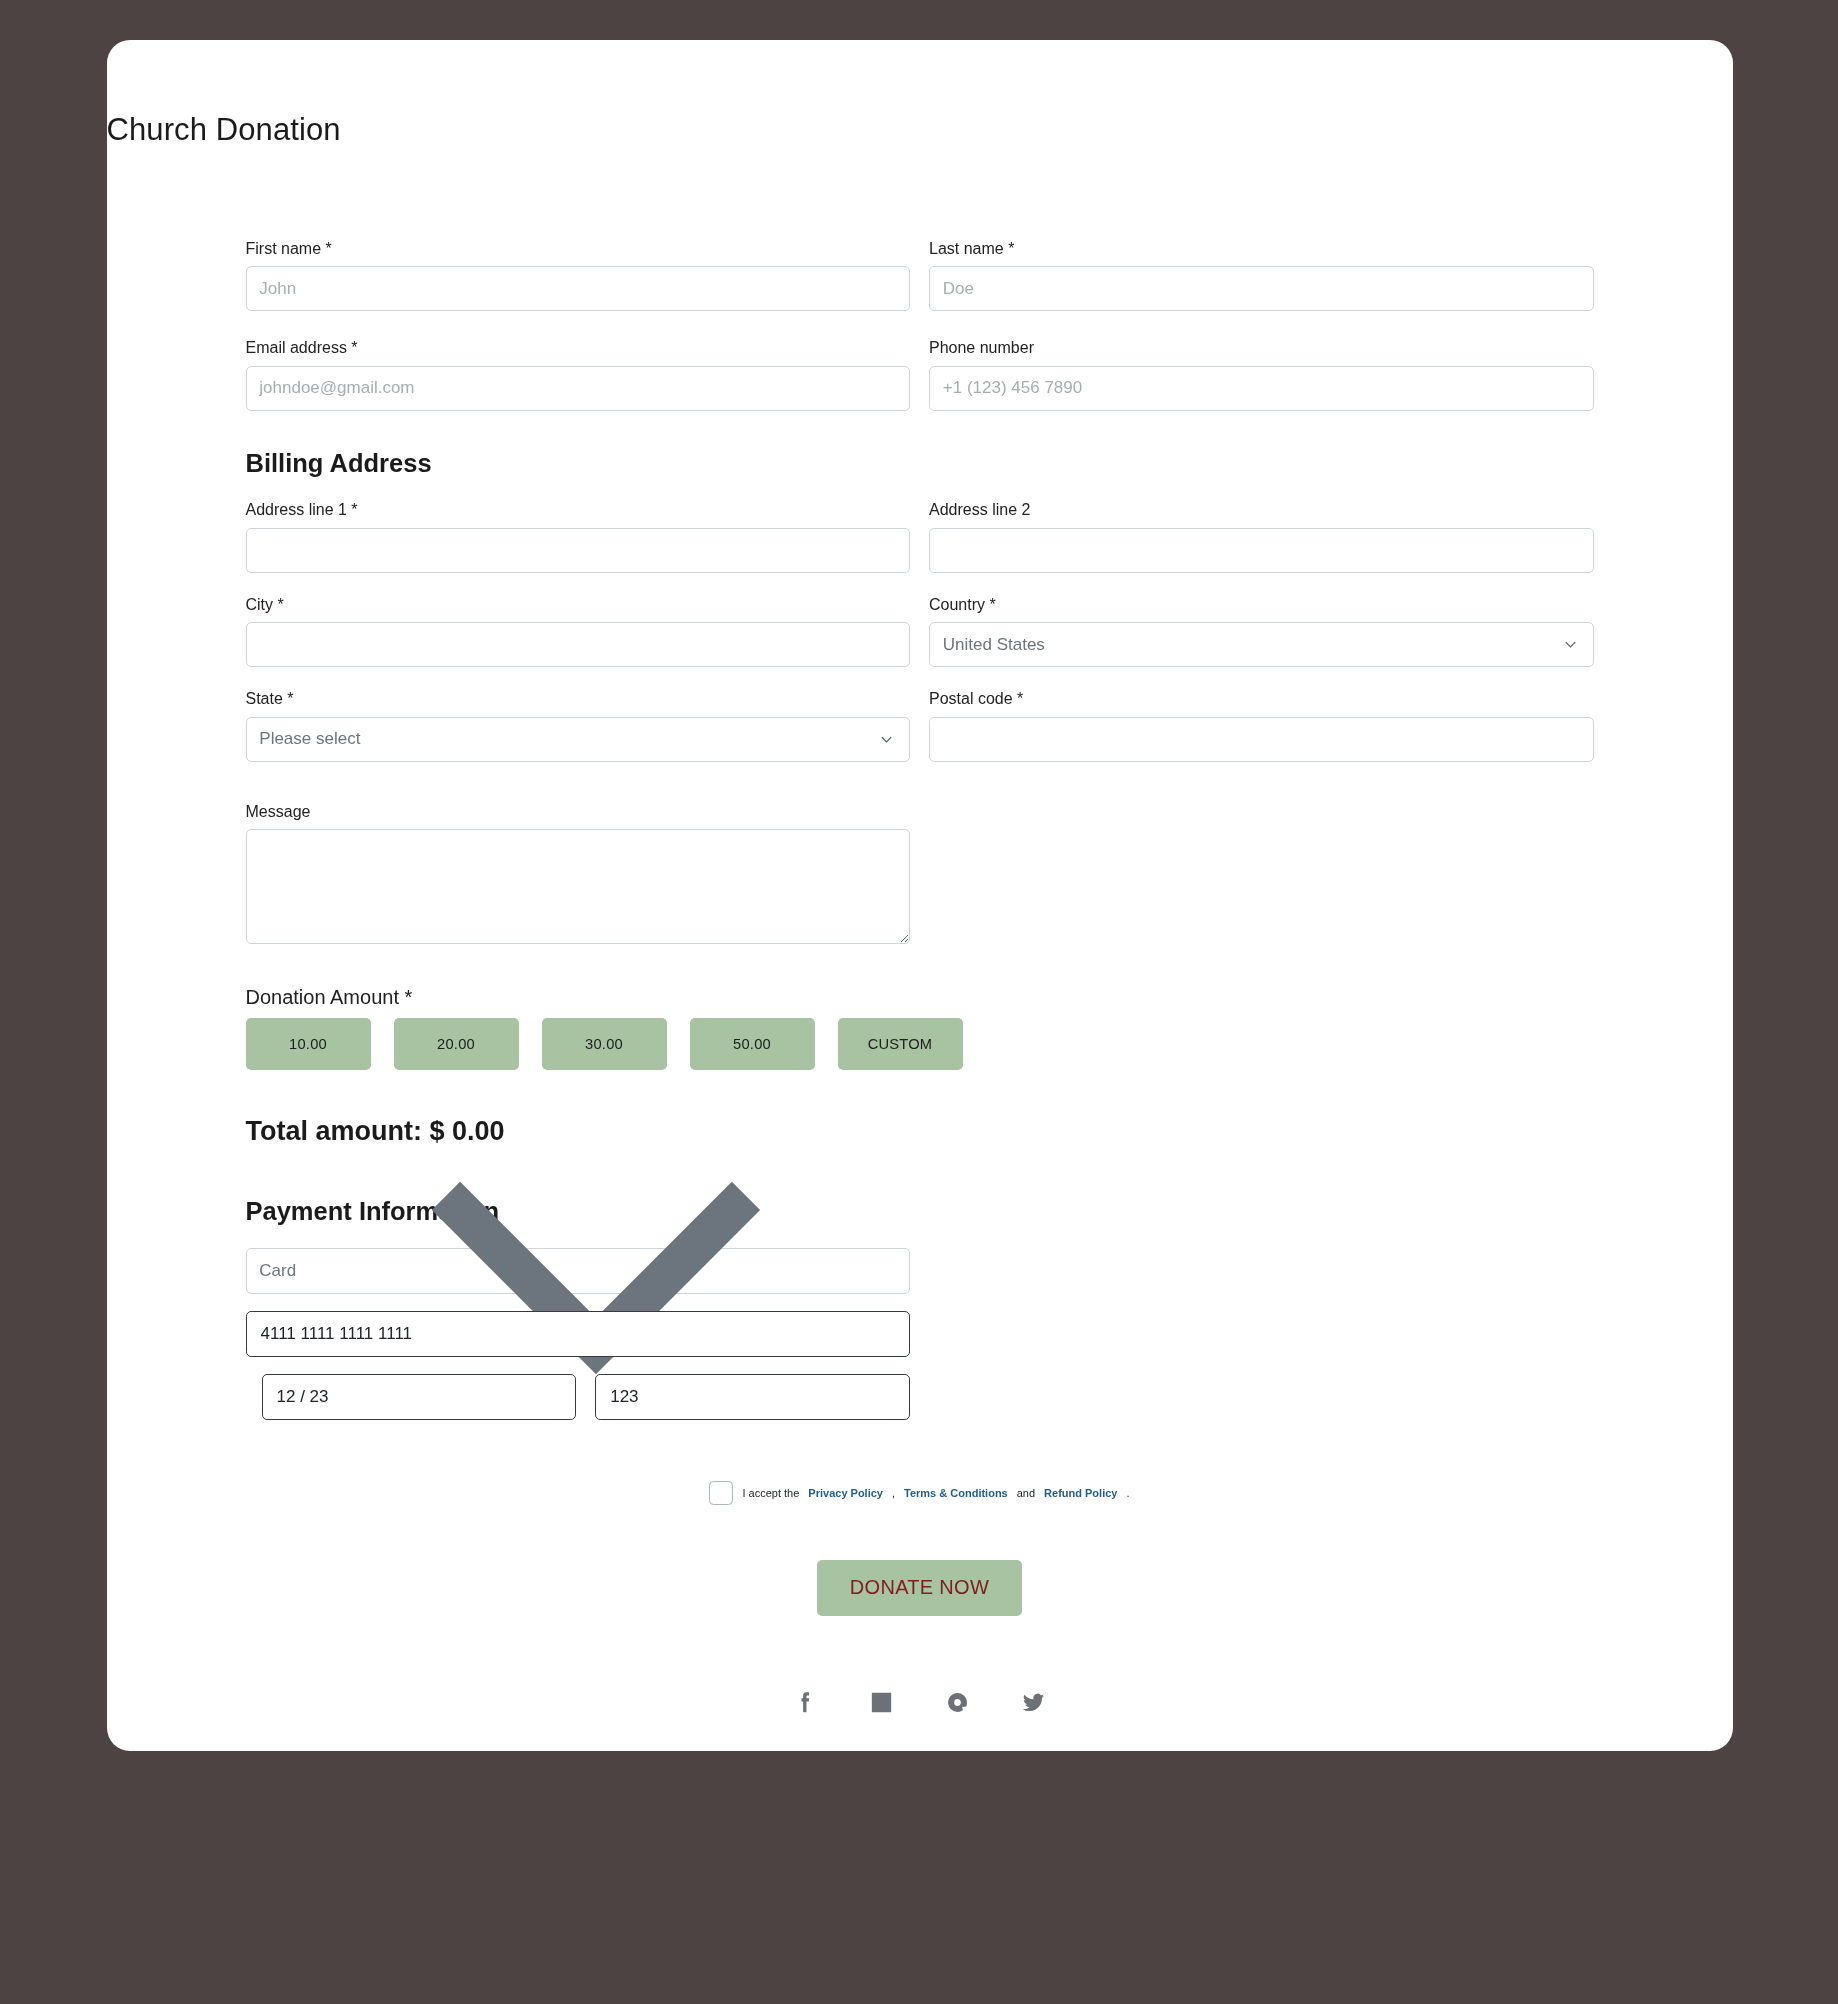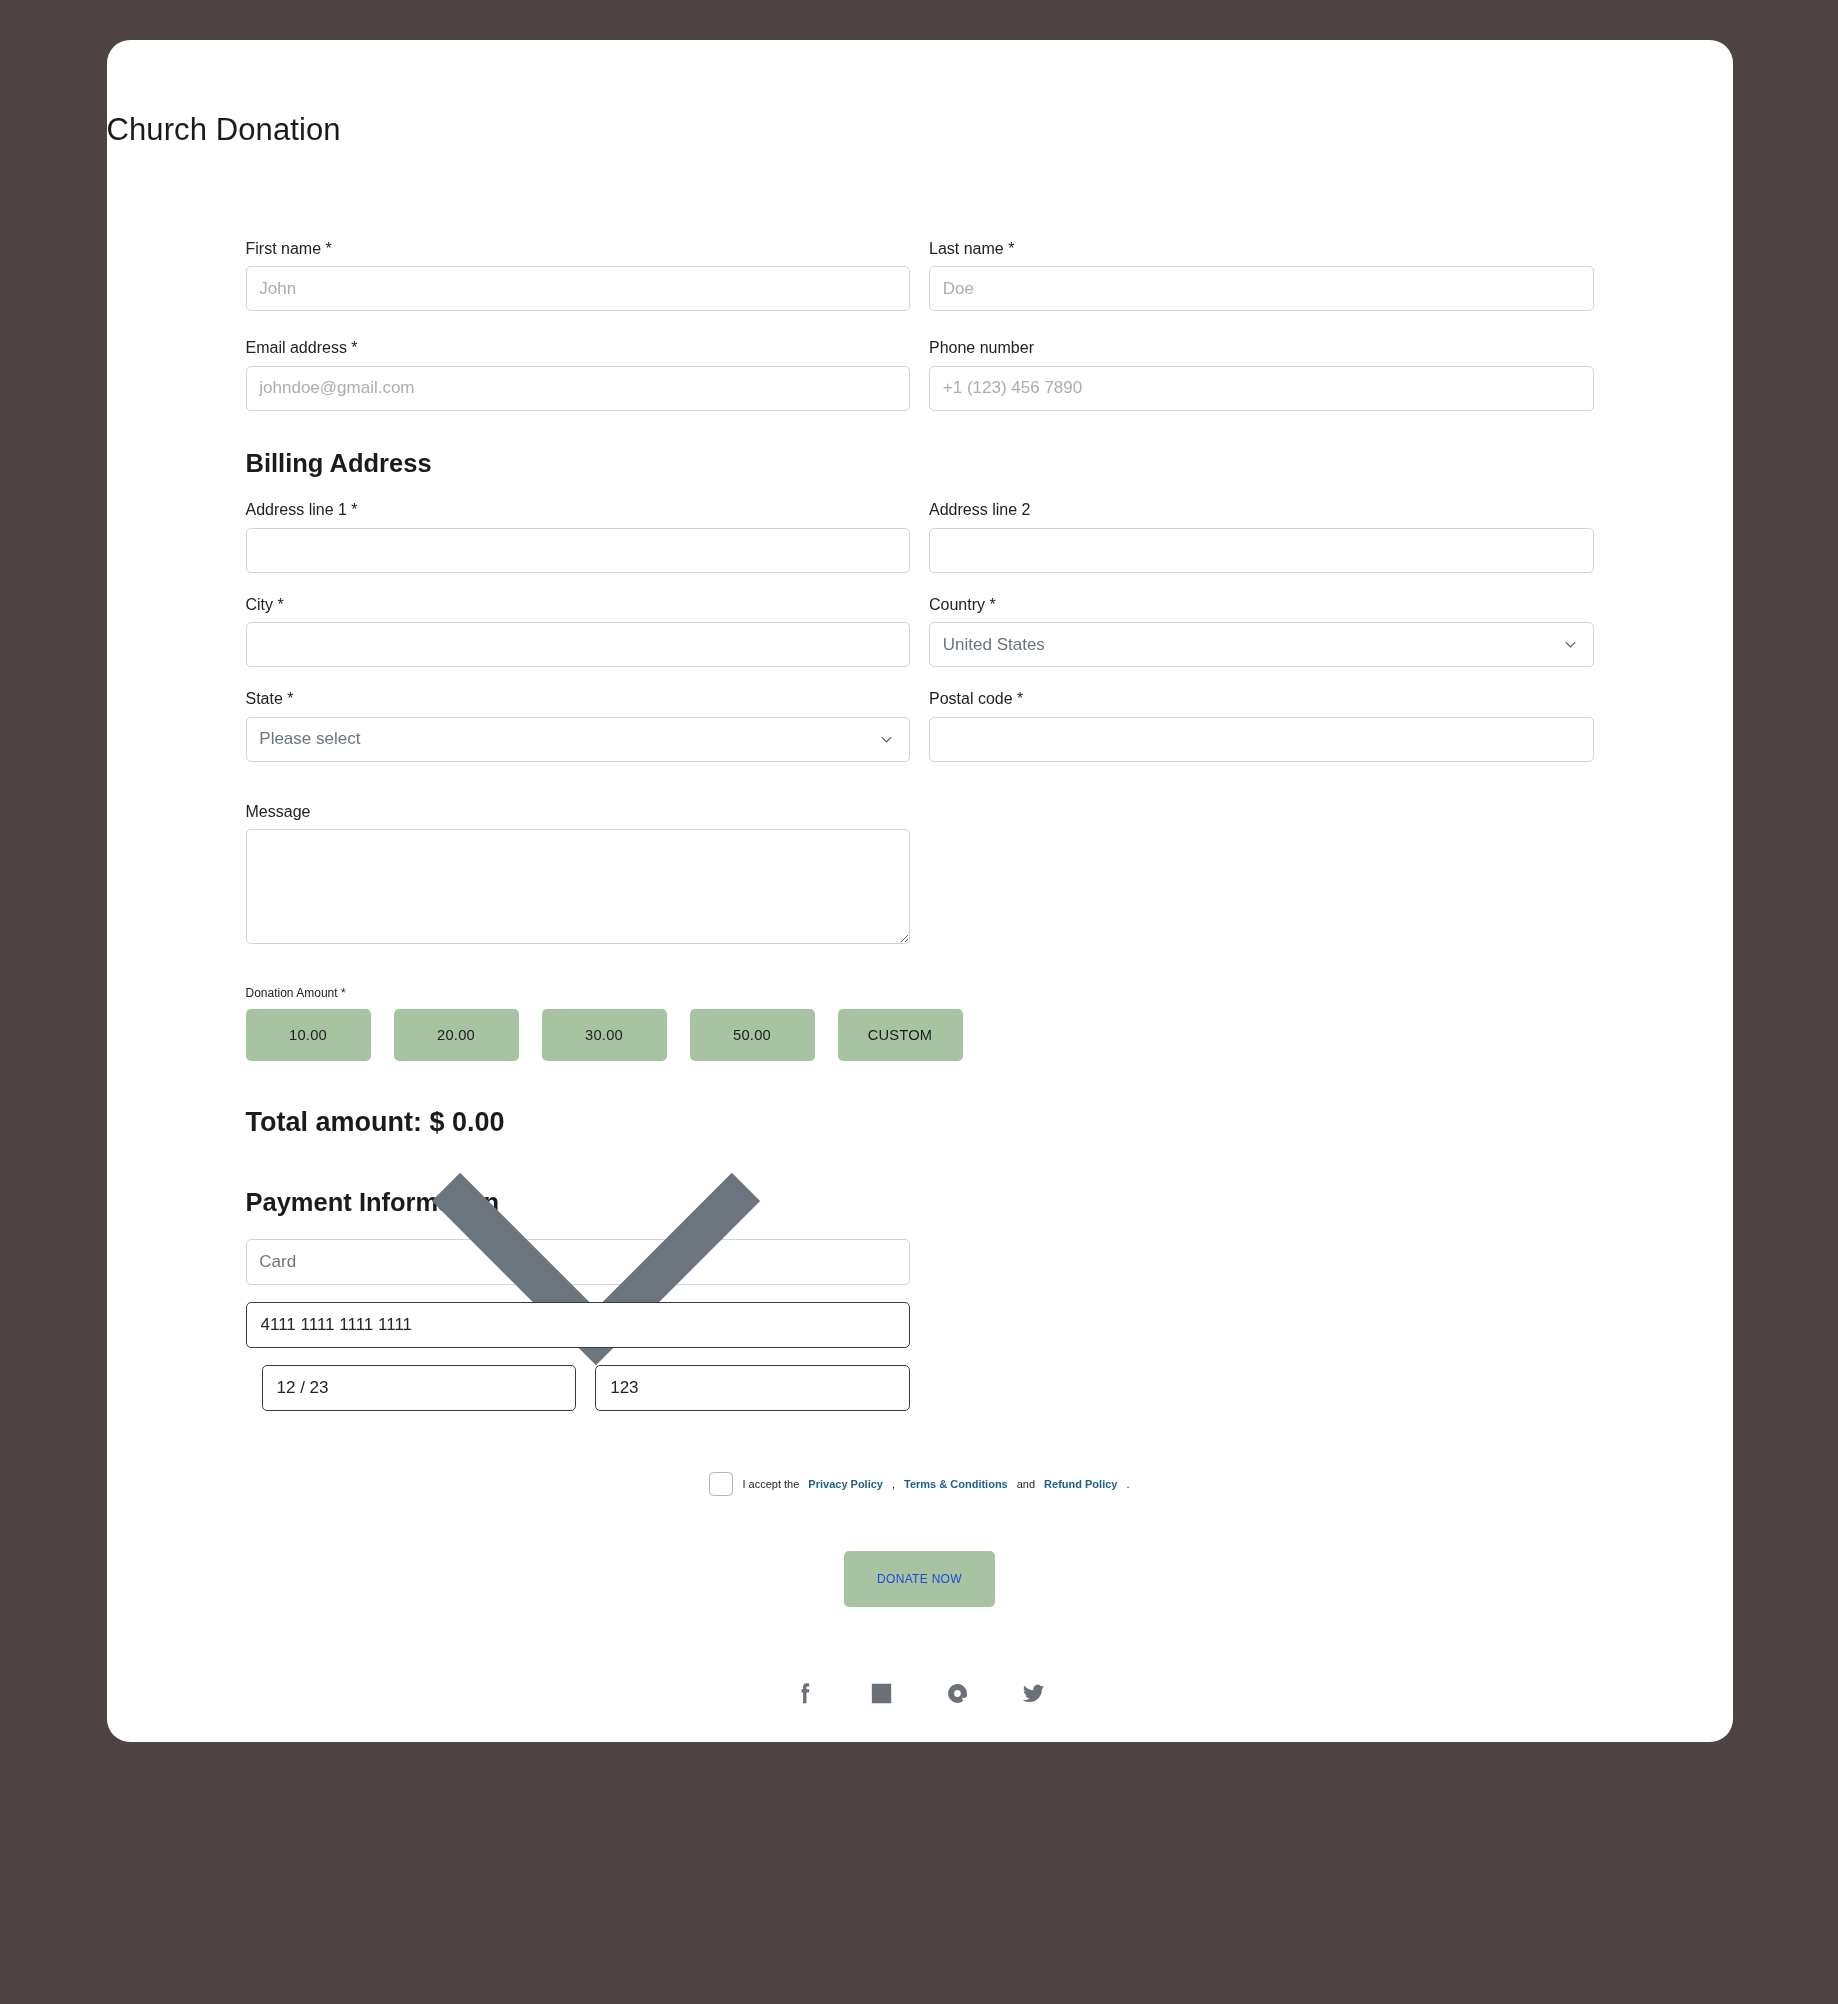--- a/index.html
+++ b/index.html
@@ -93,21 +93,21 @@
 
   textarea.txt {
     height: 115px;
     padding: 10.2px 12.8px;
     resize: vertical;
     line-height: 1.4;
   }
   .msg-wrap { width: calc(50% - 9.6px); }
 
   .amount-label {
-    font-size: 12px;
+    font-size: 20px;
     color: #222;
     margin: 40px 0 9px 0;
   }
   .amount-row {
     display: flex;
     gap: 23px;
   }
   .amt-btn {
     background: #a7c3a2;
     border: none;
@@ -196,23 +196,23 @@
     display: flex;
     justify-content: center;
     margin-top: 55px;
   }
   .donate-btn {
     background: #a7c3a2;
     border: none;
     border-radius: 5.1px;
     height: 56px;
     padding: 0 33px;
-    font-size: 12px;
+    font-size: 20px;
     letter-spacing: 0.3px;
-    color: #1d4ed8;
+    color: #7f1d1d;
     font-family: "Liberation Sans", sans-serif;
     cursor: pointer;
   }
   .socials {
     display: flex;
     justify-content: center;
     align-items: center;
     gap: 42px;
     margin-top: 70px;
     color: #6b7177;

